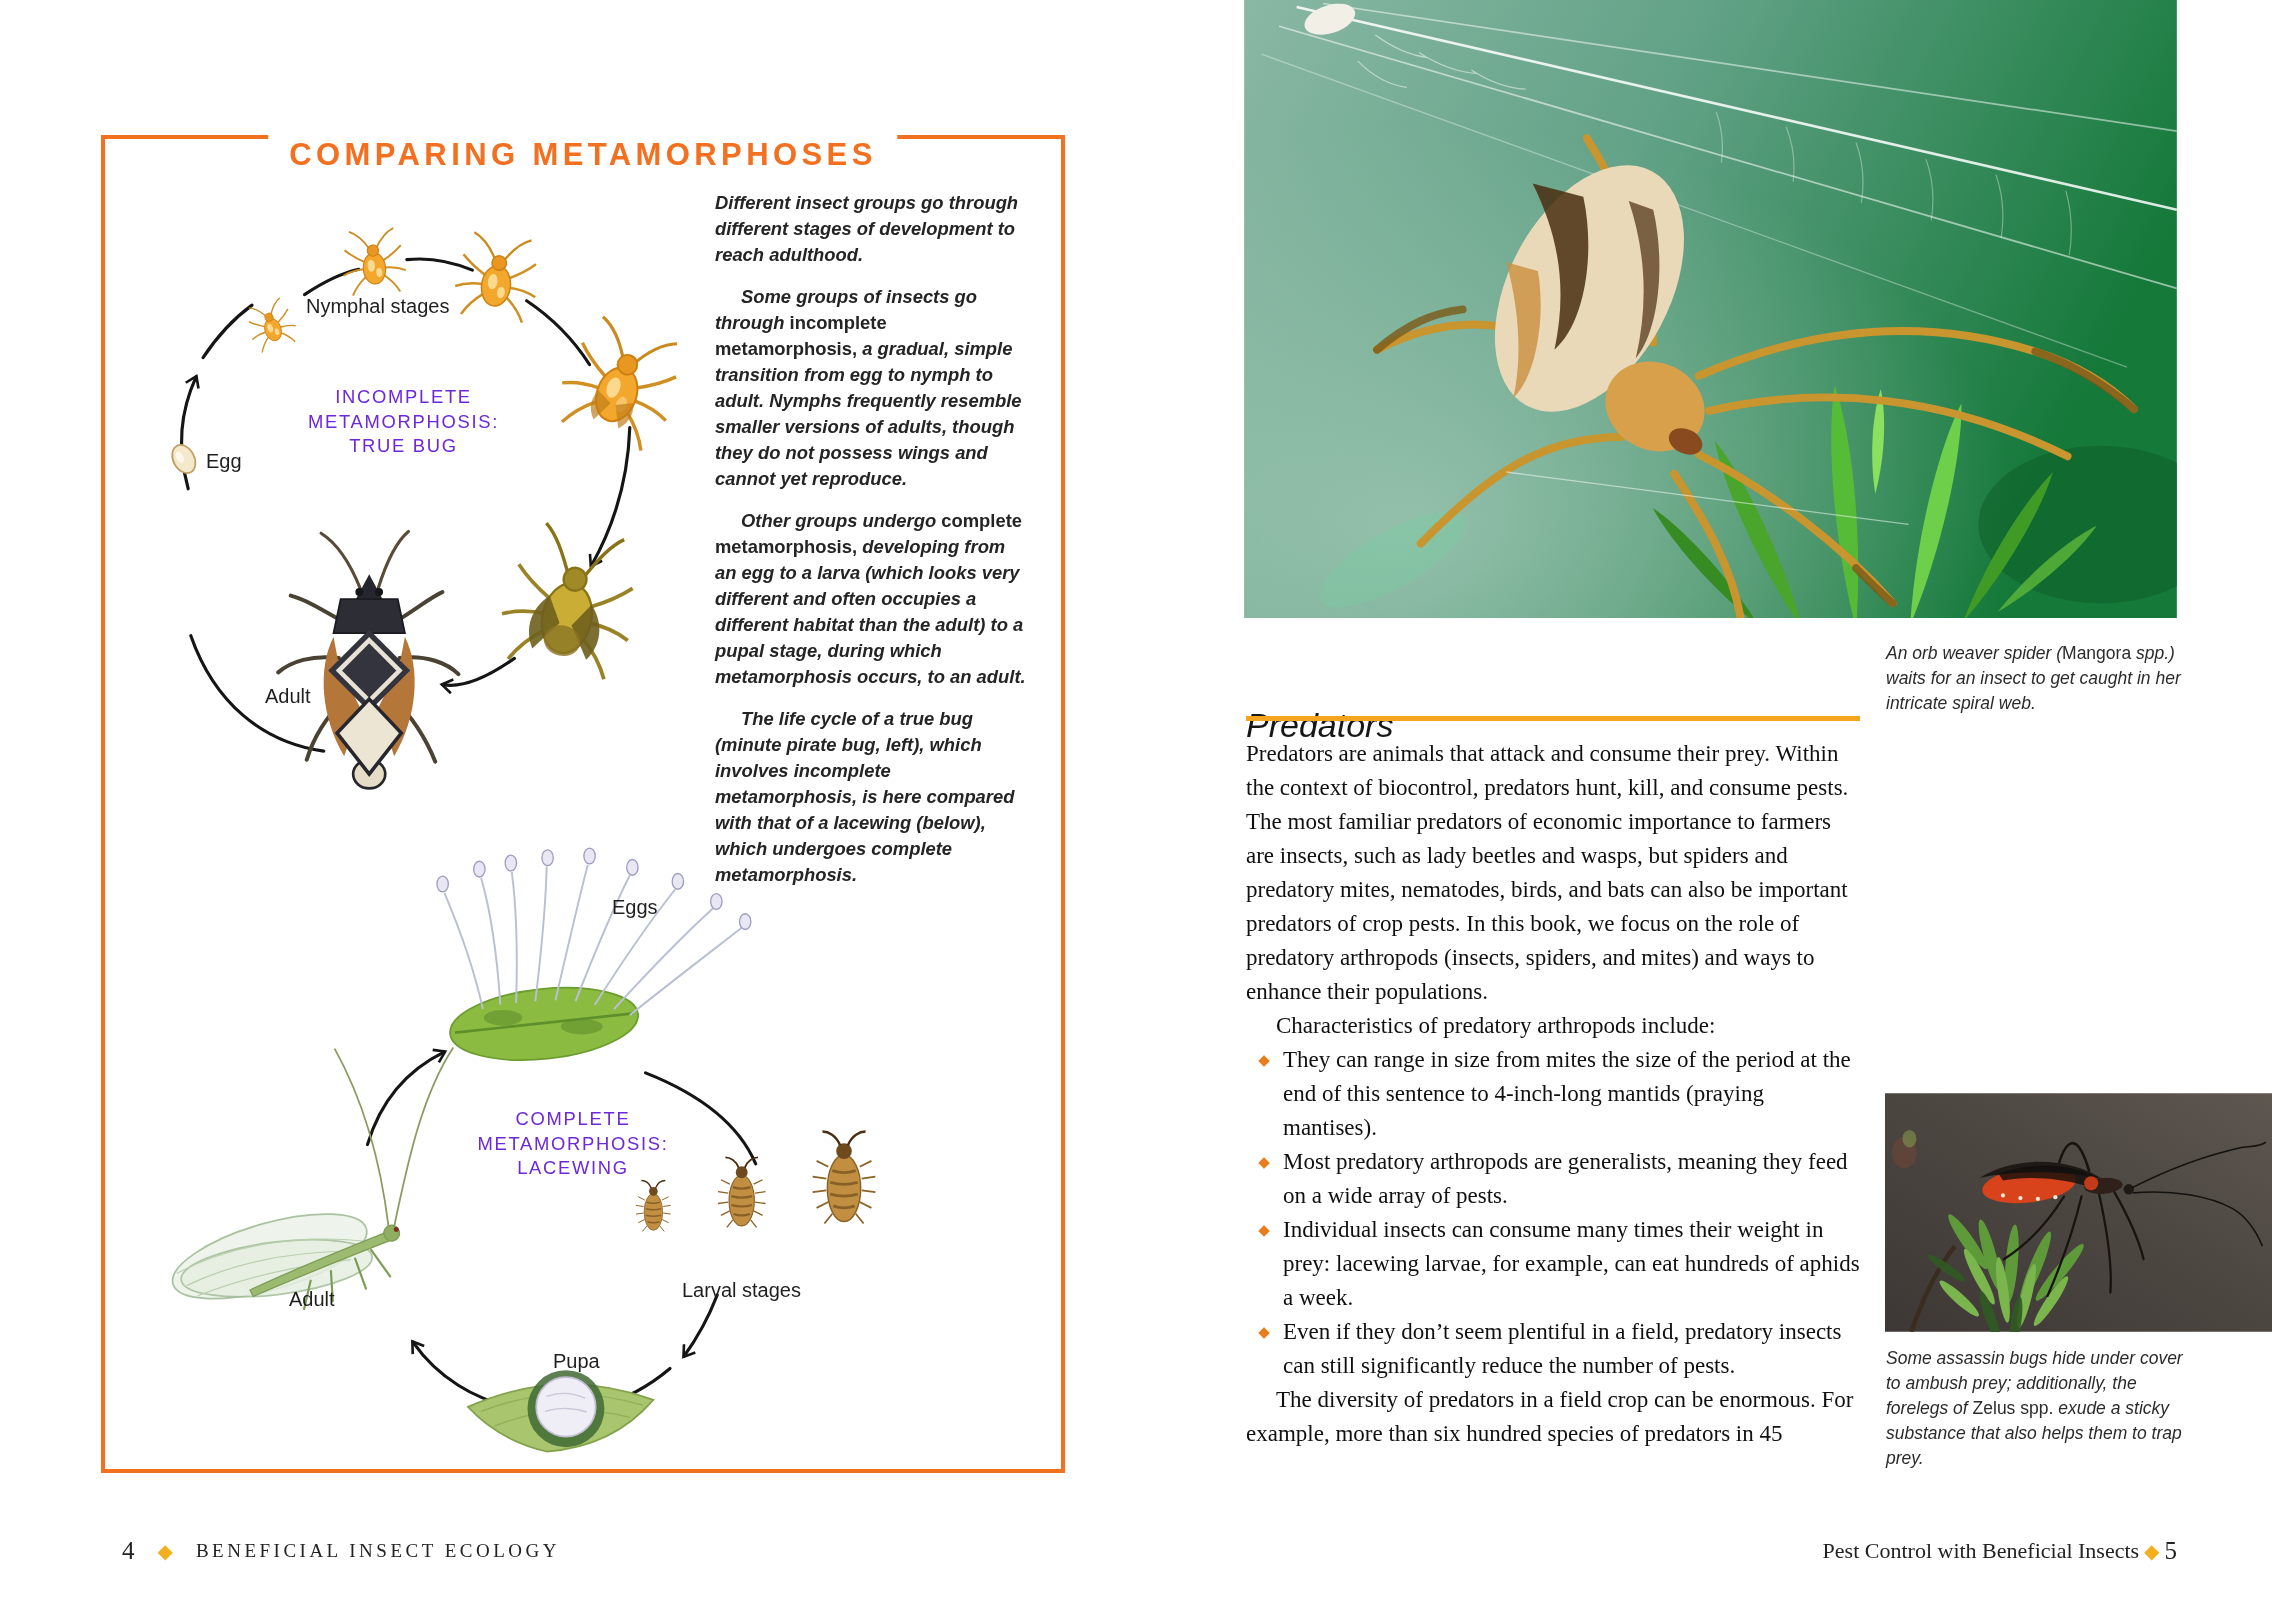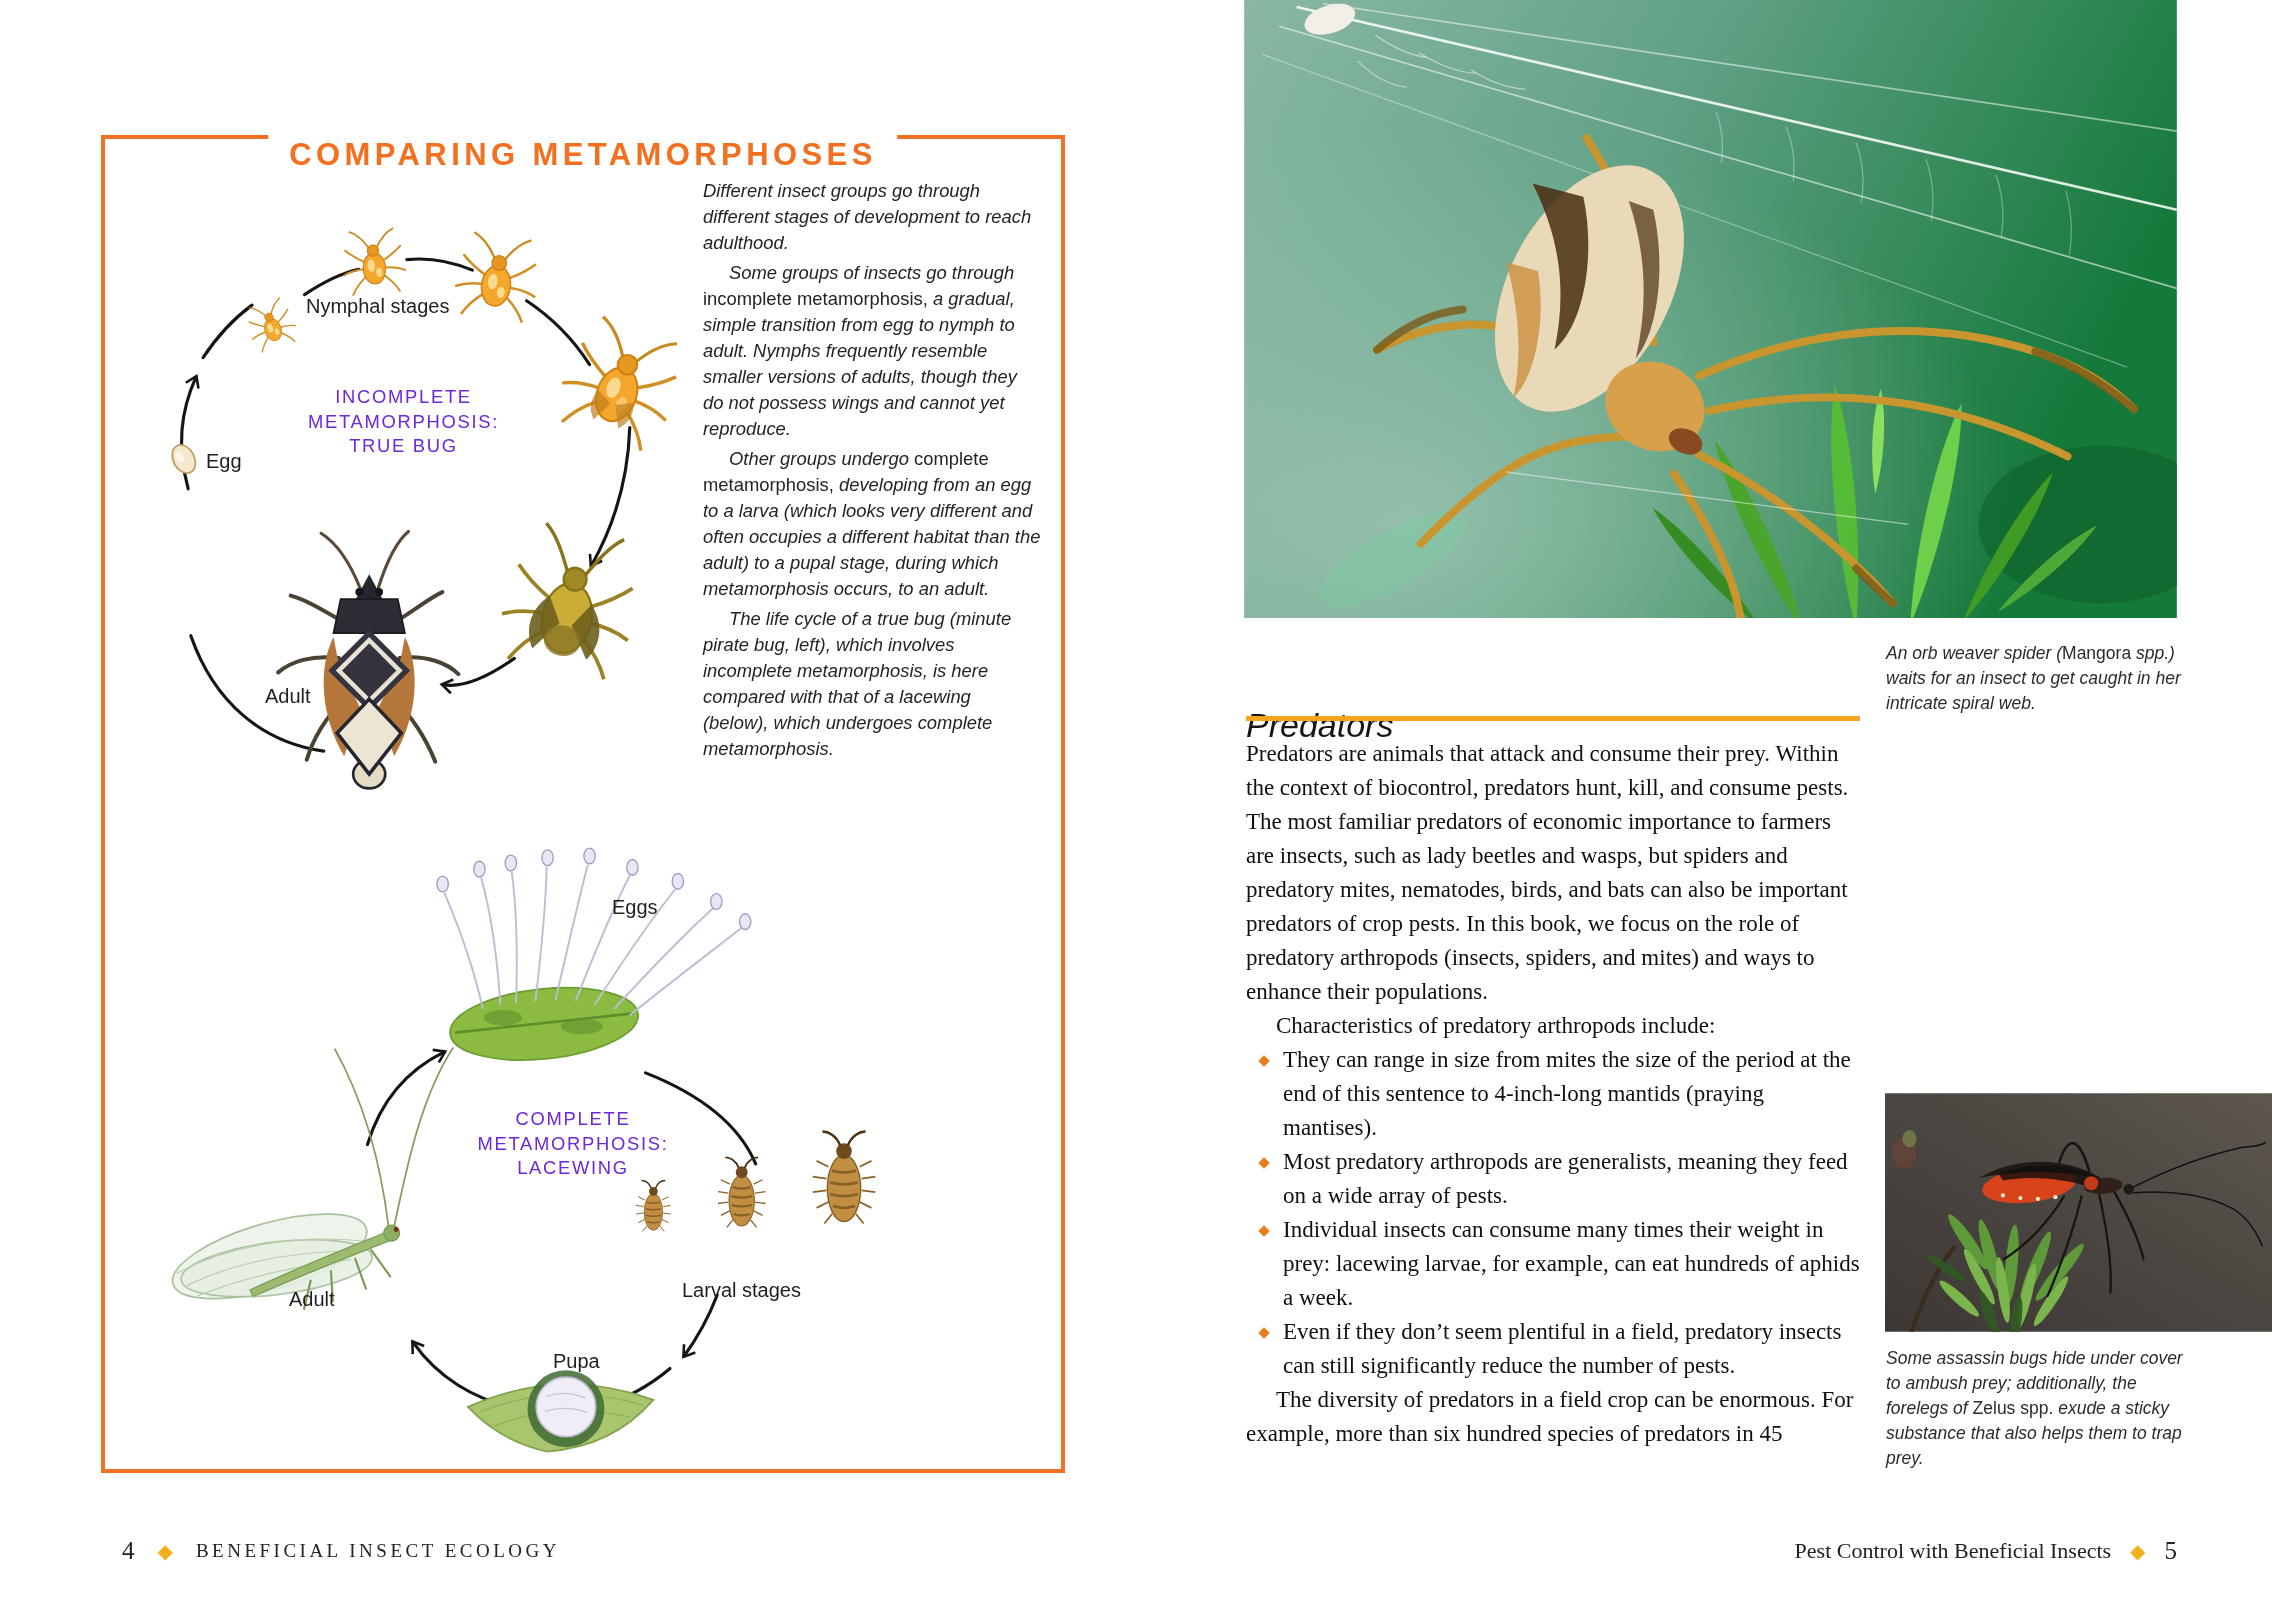--- a/index.html
+++ b/index.html
@@ -13,21 +13,21 @@
     border:4.4px solid #f2701f;box-sizing:border-box;}
   .diagram-title{position:absolute;top:-23.6px;left:50%;transform:translateX(-50%);
     background:#fff;padding:0 21px;color:#f2701f;font-weight:bold;font-size:31px;
     letter-spacing:4.4px;white-space:nowrap;line-height:40px;margin-top:20px;}
   .diagram-svg{position:absolute;left:0;top:0;width:100%;height:100%;}
   .cycle-heading{position:absolute;text-align:center;font-size:18.4px;letter-spacing:1.7px;
     line-height:24.5px;color:#6d28d9;white-space:pre-line;}
   .stage-label{position:absolute;font-size:20px;color:#1f1f1f;white-space:nowrap;}
   .sidebar{position:absolute;left:594px;top:35px;width:346px;font-size:18.4px;
     line-height:26px;color:#242424;font-style:italic;}
-  .sidebar p{margin:4px;text-indent:26px;}
+  .sidebar p{margin:16px;text-indent:26px;font-weight:bold;}
   .sidebar p.first{text-indent:0;}
   .run-r{font-style:normal;}
   .run-i{font-style:italic;}
 
   
   .spider-photo{left:1244px;top:0;width:933px;height:618px;}
   .assassin-photo{left:1885px;top:1093px;width:387px;height:239px;}
   .caption{font-size:17.5px;line-height:25px;color:#2b2b2b;font-style:italic;}
   .spider-caption{left:1886px;top:641px;width:297px;}
   .assassin-caption{left:1886px;top:1346px;width:306px;}
@@ -42,21 +42,21 @@
   .bullet{display:flex;align-items:flex-start;}
   .bullet-marker{flex:0 0 37px;box-sizing:border-box;padding-left:12.2px;
     color:#ea7d1a;font-size:15px;line-height:34px;font-family:"Liberation Sans",sans-serif;}
   .bullet-text{flex:1;}
   .closing{margin-top:26px;}
 
   
   .footer-left{left:122px;top:1537px;display:flex;align-items:center;gap:23px;
     font-family:"Liberation Serif",serif;color:#222;}
   .footer-right{left:1661px;top:1537px;width:516px;display:flex;justify-content:flex-end;
-    align-items:center;gap:19px;font-family:"Liberation Serif",serif;color:#222;}
+    align-items:center;gap:5px;font-family:"Liberation Serif",serif;color:#222;}
   .page-num{font-size:25px;}
   .footer-diamond{color:#f2b01e;font-size:20px;font-family:"Liberation Sans",sans-serif;}
   .footer-label{font-size:19px;letter-spacing:3.5px;}
   .footer-title{font-size:22px;}
 </style>
 </head>
 <body>
 
 <div class="spread">
 

